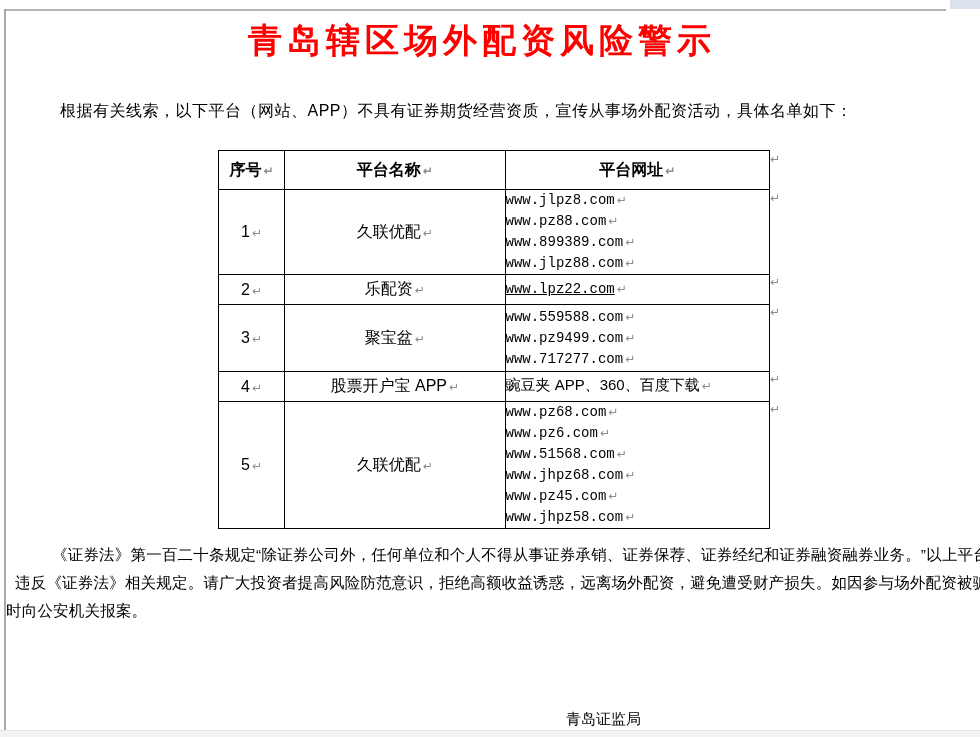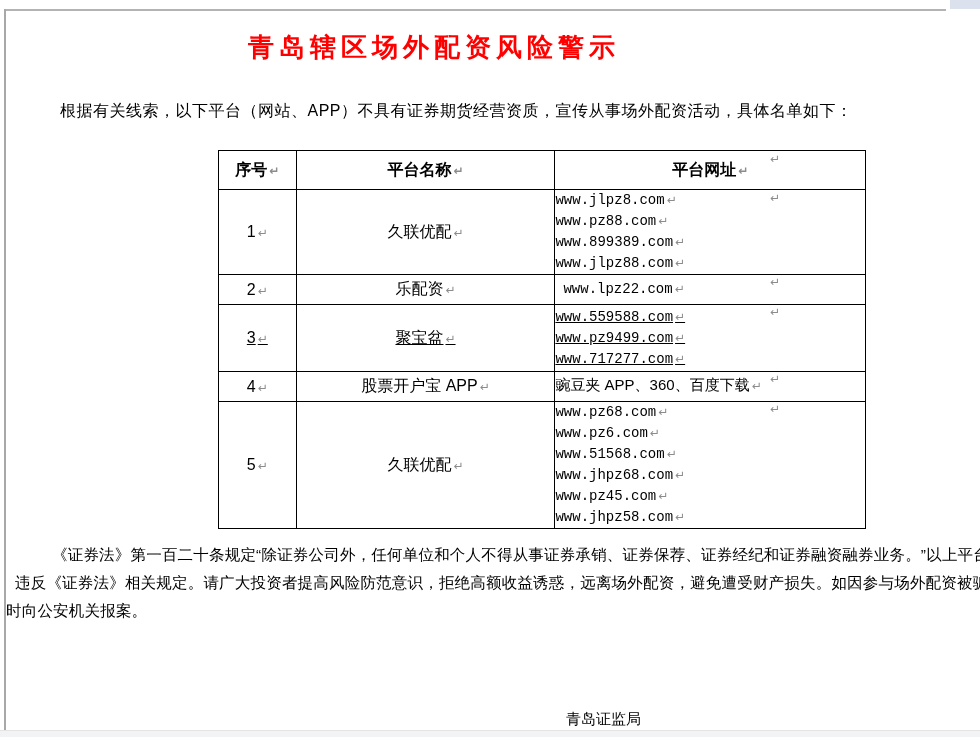--- a/index.html
+++ b/index.html
@@ -9,48 +9,48 @@
     font-family:"Liberation Sans","DejaVu Sans",sans-serif;
     color:#000;
   }
   
   .top-border{position:absolute;left:4px;top:9px;width:942px;height:2px;background:#b3b3b3;}
   .left-border{position:absolute;left:4px;top:9px;width:2px;height:721px;background:#a8a8a8;}
   .corner-box{position:absolute;right:0;top:0;width:30px;height:9px;background:#dce1ee;}
   .bottom-strip{position:absolute;left:0;top:730px;width:980px;height:7px;background:#f2f3f5;border-top:1px solid #e4e4e4;}
 
   .doc-title{
-    position:absolute;left:248px;top:30px;margin:0;
-    font-size:26px;font-weight:bold;letter-spacing:5px;color:#ff0000;
+    position:absolute;left:248px;top:18px;margin:0;
+    font-size:34px;font-weight:bold;letter-spacing:5px;color:#ff0000;
     white-space:nowrap;
   }
   .intro{
     position:absolute;left:60px;top:101px;margin:0;
     font-size:16px;white-space:nowrap;letter-spacing:0.5px;text-align:center;
   }
 
   .table-wrap{position:absolute;left:218px;top:150px;width:590px;}
-  table.platform{border-collapse:collapse;table-layout:fixed;width:648px;}
+  table.platform{border-collapse:collapse;table-layout:fixed;width:552px;}
   table.platform td,table.platform th{
     border:1px solid #000;padding:0;vertical-align:middle;
     font-size:16px;font-weight:normal;
   }
   col.c-no{width:66px;}
   col.c-name{width:220px;}
   col.c-url{width:264px;}
   tr.hdr th{height:38px;text-align:center;font-weight:bold;}
   td.no,td.name{text-align:center;}
   td.urls{vertical-align:top;padding:2px 2px 0 2px;}
   .url-line{height:21px;line-height:18px;white-space:nowrap;}
   .url{font-family:"Liberation Mono","DejaVu Sans Mono",monospace;font-size:14px;}
-  .url.link{margin-left:8px;}
+  .url.link{text-decoration:underline;}
   .url-cjk{font-size:15px;}
   tr.r1 td{height:83px;}
   tr.r2 td{height:29px;}
-  tr.r3 td{height:66px;text-decoration:underline;}
+  tr.r3 td{height:66px;}
   tr.r4 td{height:29px;}
   tr.r5 td{height:126px;margin-top:16px;}
   tr.r2 td.urls,tr.r4 td.urls{vertical-align:middle;}
 
   .mark{color:#8c8c8c;font-size:12px;margin-left:2px;font-family:"DejaVu Sans",sans-serif;}
   .row-marks{position:absolute;left:552px;top:0;width:20px;}
   .row-marks .mark{position:absolute;left:0;margin:0;}
 
   .closing{position:absolute;left:0;top:0;width:980px;}
   .closing .ln{position:absolute;margin:0;font-size:15.5px;white-space:nowrap;letter-spacing:0.2px;}

